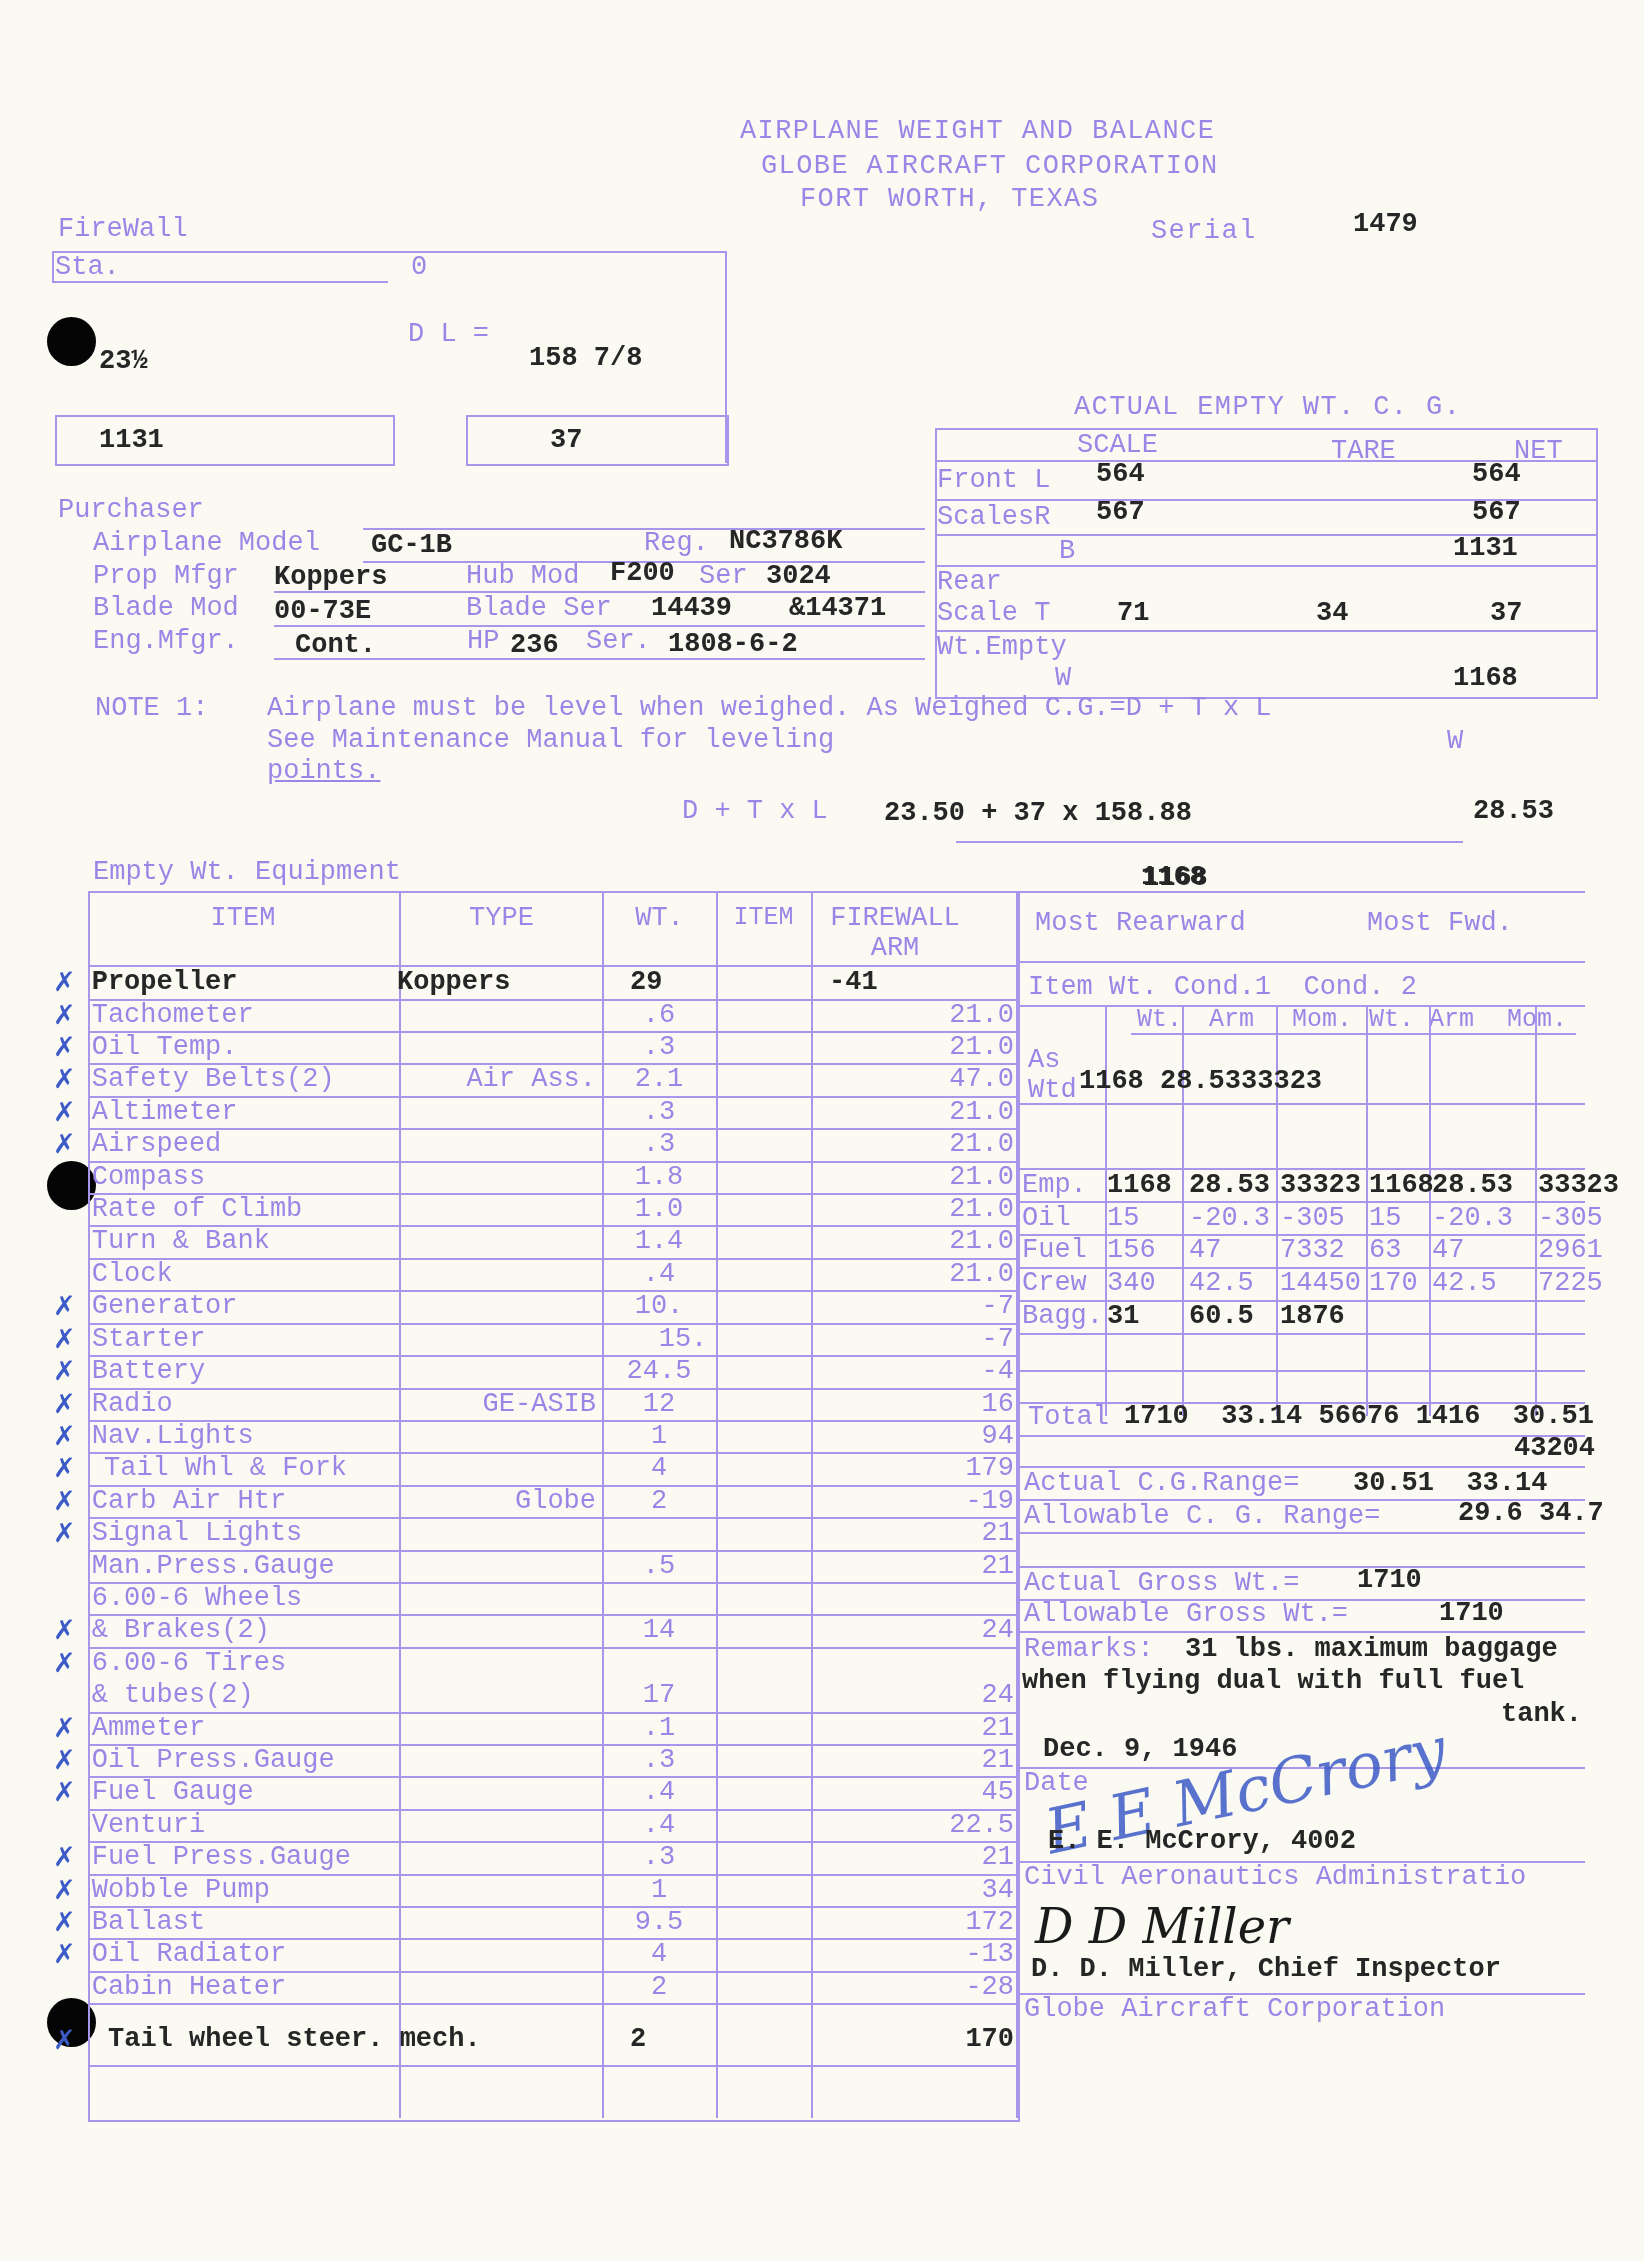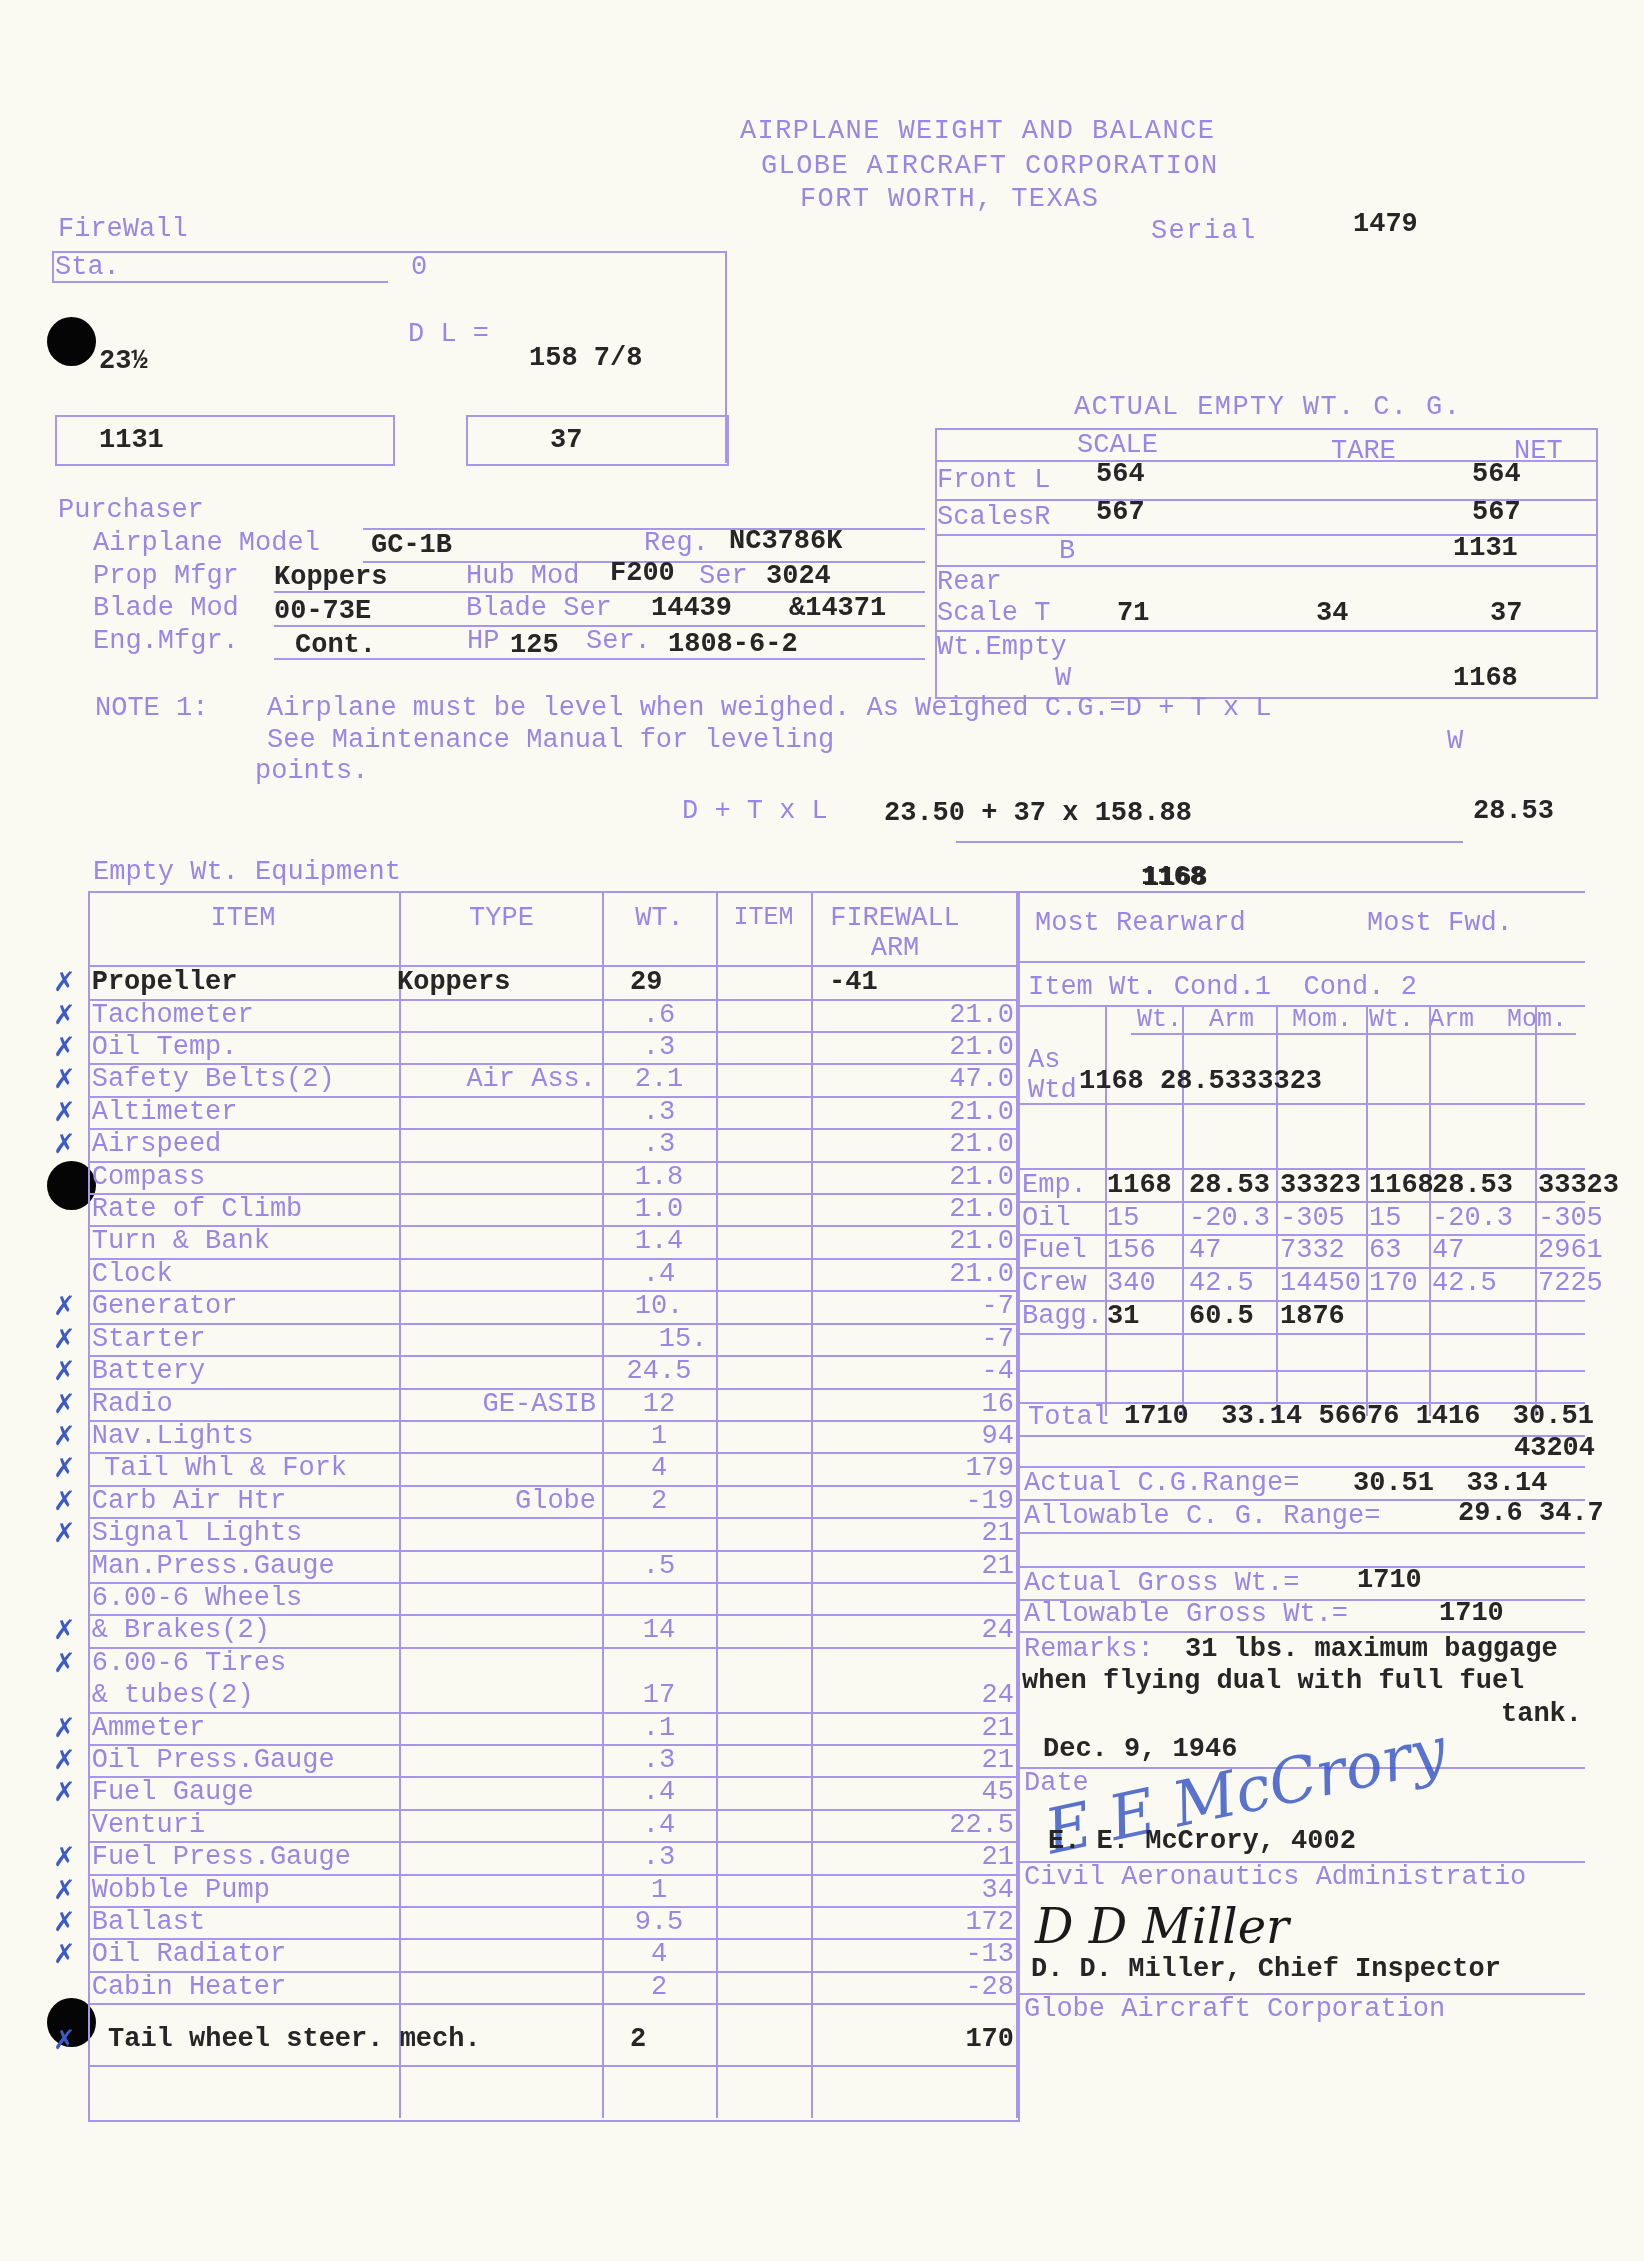--- a/index.html
+++ b/index.html
@@ -102,30 +102,30 @@
 <div class="hl" style="left:274px;top:591px;width:651px;"></div>
 <div class="abs p lbl" style="left:93px;top:593px;">Blade Mod</div>
 <div class="abs t typ" style="left:274px;top:596px;">00-73E</div>
 <div class="abs p lbl" style="left:466px;top:593px;">Blade Ser</div>
 <div class="abs t typ" style="left:651px;top:593px;">14439</div>
 <div class="abs t typ" style="left:789px;top:593px;">&amp;14371</div>
 <div class="hl" style="left:274px;top:625px;width:651px;"></div>
 <div class="abs p lbl" style="left:93px;top:626px;">Eng.Mfgr.</div>
 <div class="abs t typ" style="left:295px;top:630px;">Cont.</div>
 <div class="abs p lbl" style="left:467px;top:626px;">HP</div>
-<div class="abs t typ" style="left:510px;top:630px;">125</div>
+<div class="abs t typ" style="left:510px;top:630px;">236</div>
 <div class="abs p lbl" style="left:586px;top:626px;">Ser.</div>
 <div class="abs t typ" style="left:668px;top:629px;">1808-6-2</div>
 <div class="hl" style="left:274px;top:658px;width:651px;"></div>
 
 <div class="abs p lbl" style="left:95px;top:693px;">NOTE 1:</div>
 <div class="abs p lbl" style="left:267px;top:693px;white-space:nowrap;">Airplane must be level when weighed.  As Weighed C.G.=D + T x L</div>
 <div class="abs p lbl" style="left:267px;top:725px;">See Maintenance Manual for leveling</div>
 <div class="abs p lbl" style="left:1447px;top:726px;">W</div>
-<div class="abs p lbl" style="left:255px;top:756px;">points.</div>
+<div class="abs p lbl" style="left:267px;top:756px;text-decoration:underline;">points.</div>
 <div class="abs p lbl" style="left:682px;top:796px;">D + T x L</div>
 <div class="abs t typ" style="left:884px;top:798px;">23.50 + 37 x 158.88</div>
 <div class="hl" style="left:956px;top:841px;width:507px;"></div>
 <div class="abs t typ" style="left:1473px;top:796px;">28.53</div>
 <div class="abs t typ" style="left:1141px;top:862px;">1168</div>
 
 <div class="abs p lbl" style="left:93px;top:857px;">Empty Wt. Equipment</div>
 <div class="box" style="left:88px;top:891px;width:928px;height:1227px;"></div>
 <div class="vl" style="left:399px;top:891px;height:1227px;"></div>
 <div class="vl" style="left:602px;top:891px;height:1227px;"></div>

